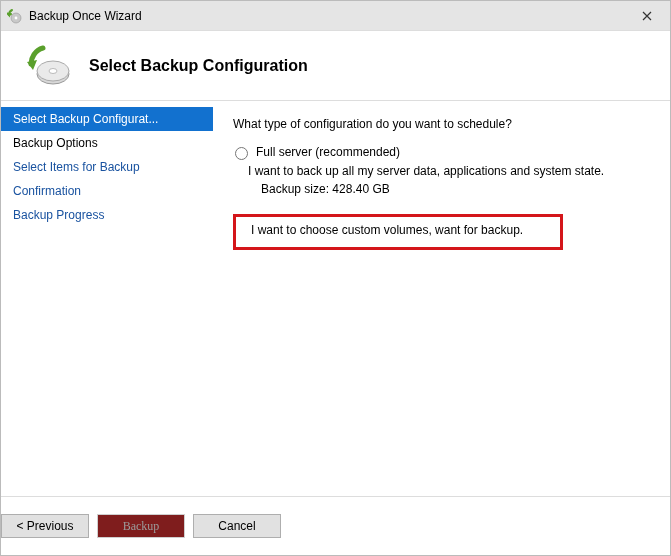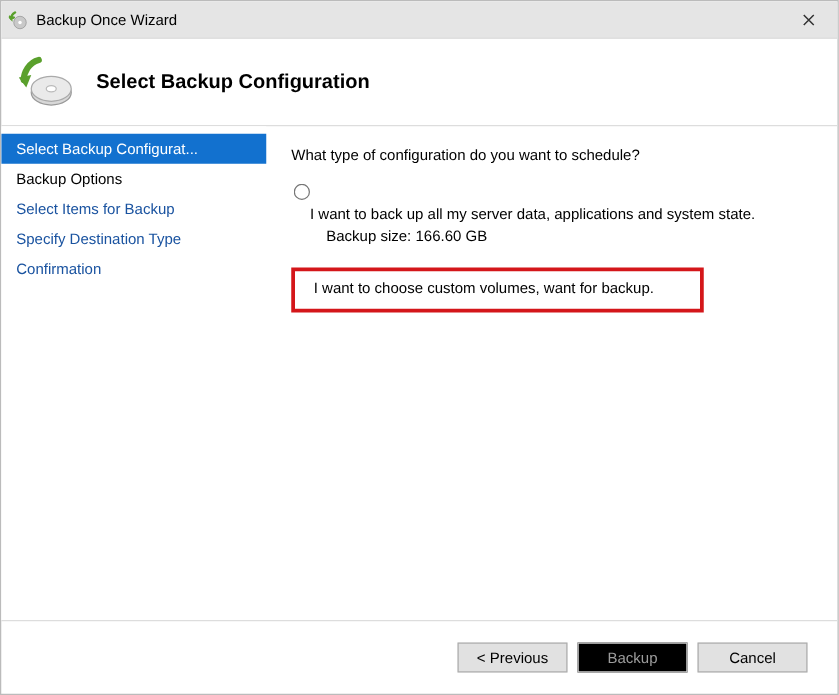--- a/index.html
+++ b/index.html
@@ -30,21 +30,21 @@
     display: flex; align-items: center; justify-content: center;
     font-family: Arial, sans-serif;
     font-size: 12px;
     color: #333;
   }
   
   .header {
     height: 70px;
     display: flex;
     align-items: center;
-    padding-left: 14px;
+    padding-left: 26px;
     border-bottom: 1px solid #ddd;
   }
   .header .big-icon { width: 44px; height: 44px; margin-right: 18px; }
   .header h1 { font-size: 16px; font-weight: 700; margin: 0; color: #000; }
   
   .main {
     display: flex;
     height: 396px;
     border-bottom: 1px solid #ddd;
   }
@@ -84,40 +84,40 @@
     border: 3px solid #d4161a;
     padding: 6px 10px 10px 0;
     display: inline-block;
     min-width: 330px;
   }
   
   .footer {
     height: 58px;
     display: flex;
     align-items: center;
-    justify-content: flex-end;
     padding-right: 24px;
     gap: 8px;
   }
   .btn {
     width: 88px;
     height: 24px;
     border: 1px solid #aeaeae;
     background: #e1e1e1;
     font-size: 12px;
     color: #000;
     display: flex;
     align-items: center;
     justify-content: center;
     cursor: default;
   }
   .btn:disabled, .btn.disabled {
     color: #9c9c9c;
-    background: #000000;
+    background: #7f1d1d;
     border-color: #cfcfcf;
+    font-family: Liberation Serif, serif;
   }
   .btn-hl-wrap {
     border: 3px solid #d4161a;
     padding: 2px;
   }
 </style>
 </head>
 <body>
 
 <div class="titlebar">
@@ -148,32 +148,33 @@
     </svg>
   </span>
   <h1>Select Backup Configuration</h1>
 </div>
 
 <div class="main">
   <div class="sidebar">
     <div class="nav-item nav-current">Select Backup Configurat...</div>
     <div class="nav-item nav-past">Backup Options</div>
     <div class="nav-item">Select Items for Backup</div>
-    <div class="nav-item">Specify Destination Type</div>
     <div class="nav-item">Confirmation</div>
+    <div class="nav-item">Backup Progress</div>
   </div>
 
   <div class="content">
     <div class="prompt">What type of configuration do you want to schedule?</div>
 
     <div class="option-row">
       <input type="radio" name="cfg" style="">
+      <span class="option-label">Full server (recommended)</span>
     </div>
     <div class="option-desc">I want to back up all my server data, applications and system state.</div>
-    <div class="option-size">Backup size: 166.60 GB</div>
+    <div class="option-size">Backup size: 428.40 GB</div>
 
     <div class="highlighted">
       <div class="option-desc" style="margin-bottom:0">I want to choose custom volumes, want for backup.</div>
     </div>
   </div>
 </div>
 
 <div class="footer">
   <button class="btn">&lt; Previous</button>
   <button class="btn disabled" disabled="">Backup</button>

